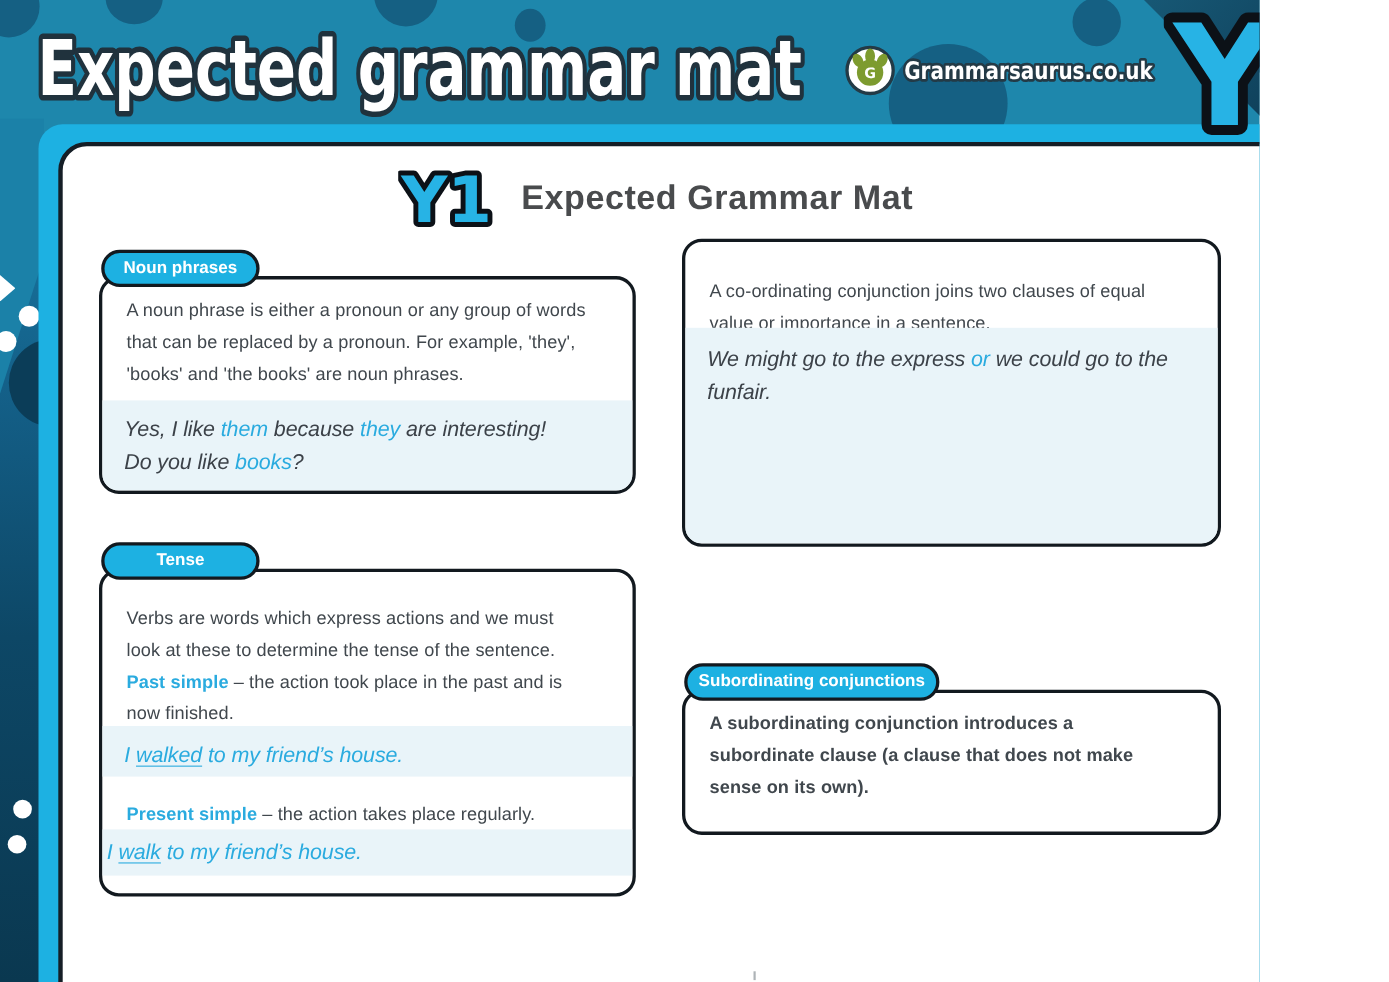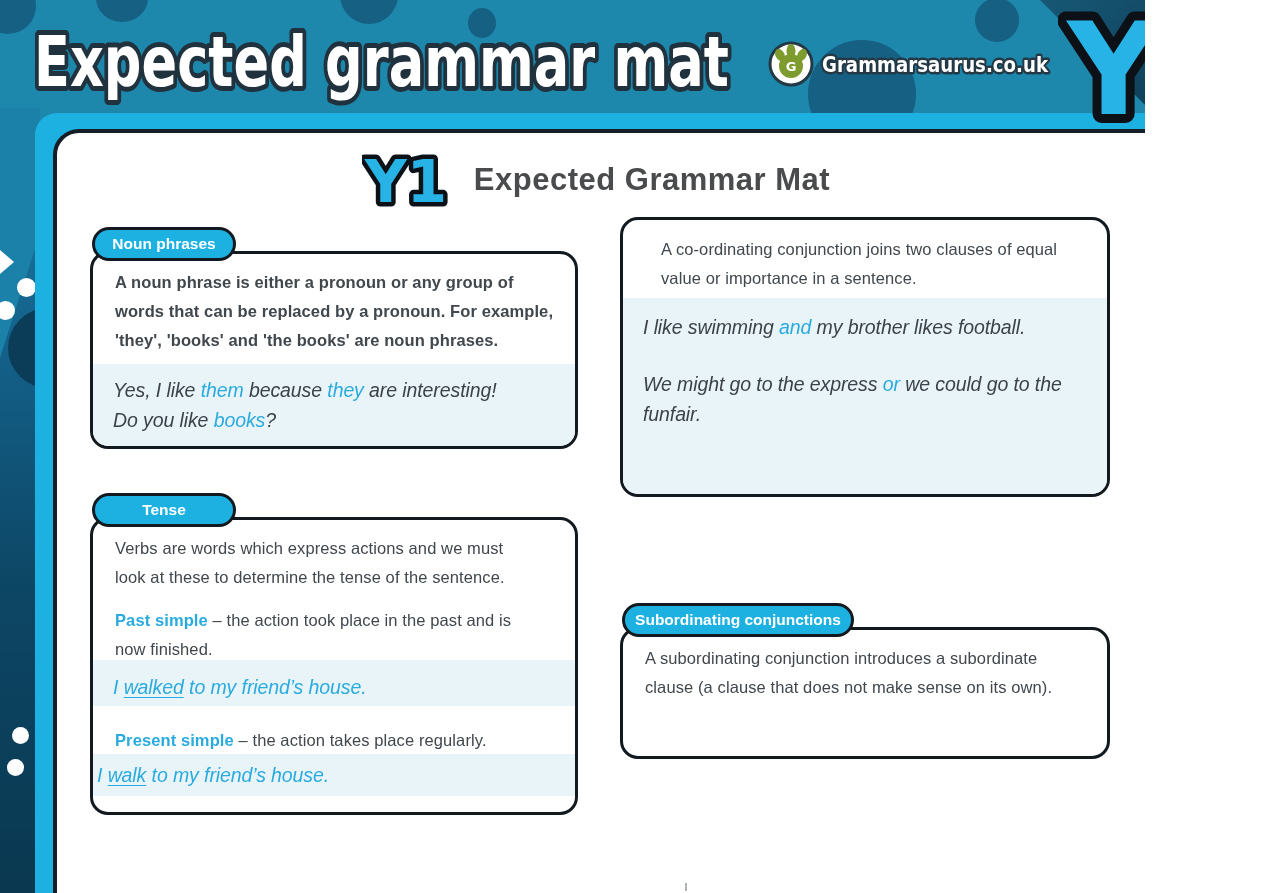--- a/index.html
+++ b/index.html
@@ -104,54 +104,53 @@
   <div class="mat-head">
     <svg width="88" height="68">
       <text x="44" y="56" font-size="58" font-weight="bold" text-anchor="middle" fill="#27b3e5" stroke="#0c1117" stroke-width="9" stroke-linejoin="round" paint-order="stroke">Y1</text>
     </svg>
     <span class="mat-title">Expected Grammar Mat</span>
   </div>
 
   <div class="gwrap" style="left:90px;top:227px;width:488px;">
     <div class="gpill w144">Noun phrases</div>
     <div class="gbox" style="width:488px;height:198px;">
-      <p class="gexpl" style="top:14px;max-width:440px;font-weight:bold;">A noun phrase is either a pronoun or any group of words that can be replaced by a pronoun. For example, 'they', 'books' and 'the books' are noun phrases.</p>
+      <p class="gexpl" style="top:14px;max-width:440px;">A noun phrase is either a pronoun or any group of words that can be replaced by a pronoun. For example, 'they', 'books' and 'the books' are noun phrases.</p>
       <div class="gband" style="top:110px;bottom:0;padding:11px 20px;">
         <p class="hand"><span>Yes, I like </span><span class="hl">them</span><span> because </span><span class="hl">they</span><span> are interesting!</span></p>
         <p class="hand"><span>Do you like </span><span class="hl">books</span><span>?</span></p>
       </div>
     </div>
   </div>
 
   <div class="gwrap" style="left:90px;top:493px;width:488px;">
     <div class="gpill w144">Tense</div>
     <div class="gbox" style="width:488px;height:298px;">
-      <p class="gexpl" style="top:14px;max-width:400px;">Verbs are words which express actions and we must look at these to determine the tense of the sentence.</p>
+      <p class="gexpl" style="top:28px;max-width:400px;">Verbs are words which express actions and we must look at these to determine the tense of the sentence.</p>
       <p class="gexpl" style="top:86px;max-width:430px;"><span class="hl b">Past simple</span><span> – the action took place in the past and is now finished.</span></p>
       <div class="gband" style="top:140px;height:46px;padding:12px 20px;">
         <p class="hand"><span class="hl">I </span><span class="hl ul">walked</span><span class="hl"> to my friend’s house.</span></p>
       </div>
       <p class="gexpl" style="top:206px;max-width:430px;"><span class="hl b">Present simple</span><span> – the action takes place regularly.</span></p>
       <div class="gband" style="top:234px;height:42px;padding:6px 4px;">
         <p class="hand"><span class="hl">I </span><span class="hl ul">walk</span><span class="hl"> to my friend’s house.</span></p>
       </div>
     </div>
   </div>
 
   <div class="gwrap" style="left:620px;top:227px;width:490px;">
     <div class="gbox" style="width:490px;height:280px;">
-      <p class="gexpl" style="top:15px;max-width:430px;margin-left:16px;">A co-ordinating conjunction joins two clauses of equal value or importance in a sentence.</p>
+      <p class="gexpl" style="top:31px;max-width:430px;">A co-ordinating conjunction joins two clauses of equal value or importance in a sentence.</p>
       <div class="gband" style="top:78px;bottom:0;padding:14px 20px;">
-        <p class="hand" style="margin-bottom:27px;"><span>I like swimming </span><span class="hl">and</span><span> my brother likes football.</span></p>
         <p class="hand" style="margin-bottom:27px;"><span>We might go to the express </span><span class="hl">or</span><span> we could go to the funfair.</span></p>
       </div>
     </div>
   </div>
 
   <div class="gwrap" style="left:620px;top:603px;width:490px;">
     <div class="gpill w232">Subordinating conjunctions</div>
-    <div class="gbox" style="width:490px;height:132px;">
+    <div class="gbox" style="width:490px;height:132px;font-weight:bold;">
       <p class="gexpl" style="top:14px;max-width:430px;">A subordinating conjunction introduces a subordinate clause (a clause that does not make sense on its own).</p>
     </div>
   </div>
 
   <div class="fold-mark"></div>
 </div>
 
 </body></html>

